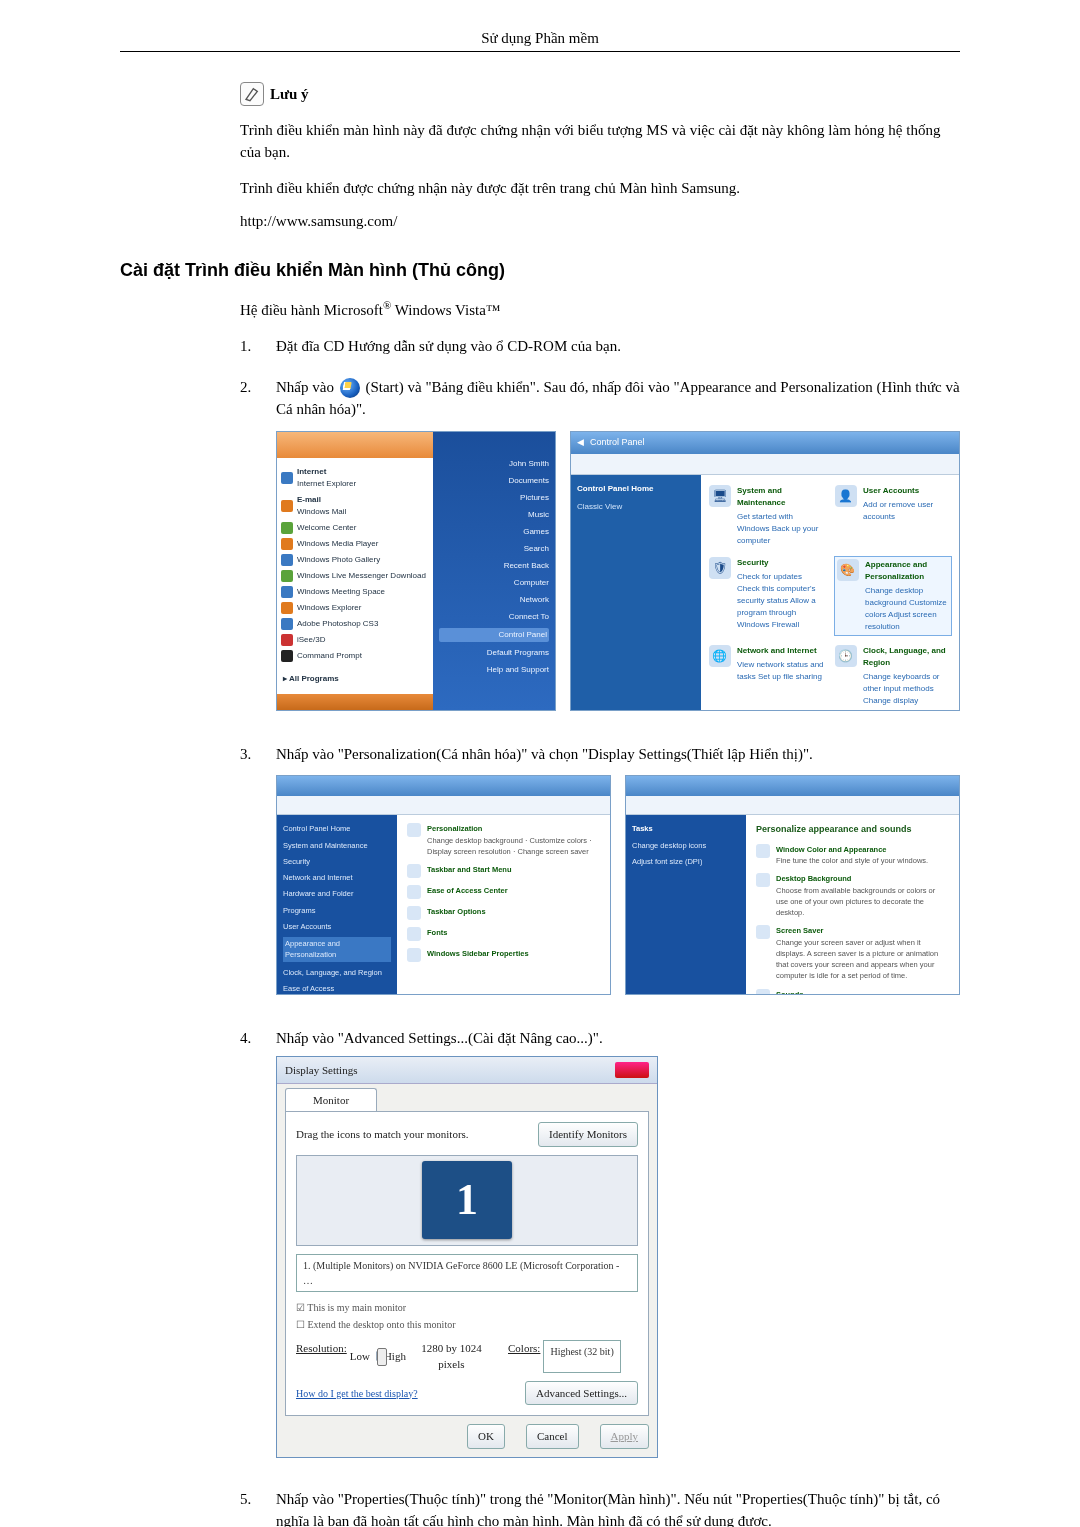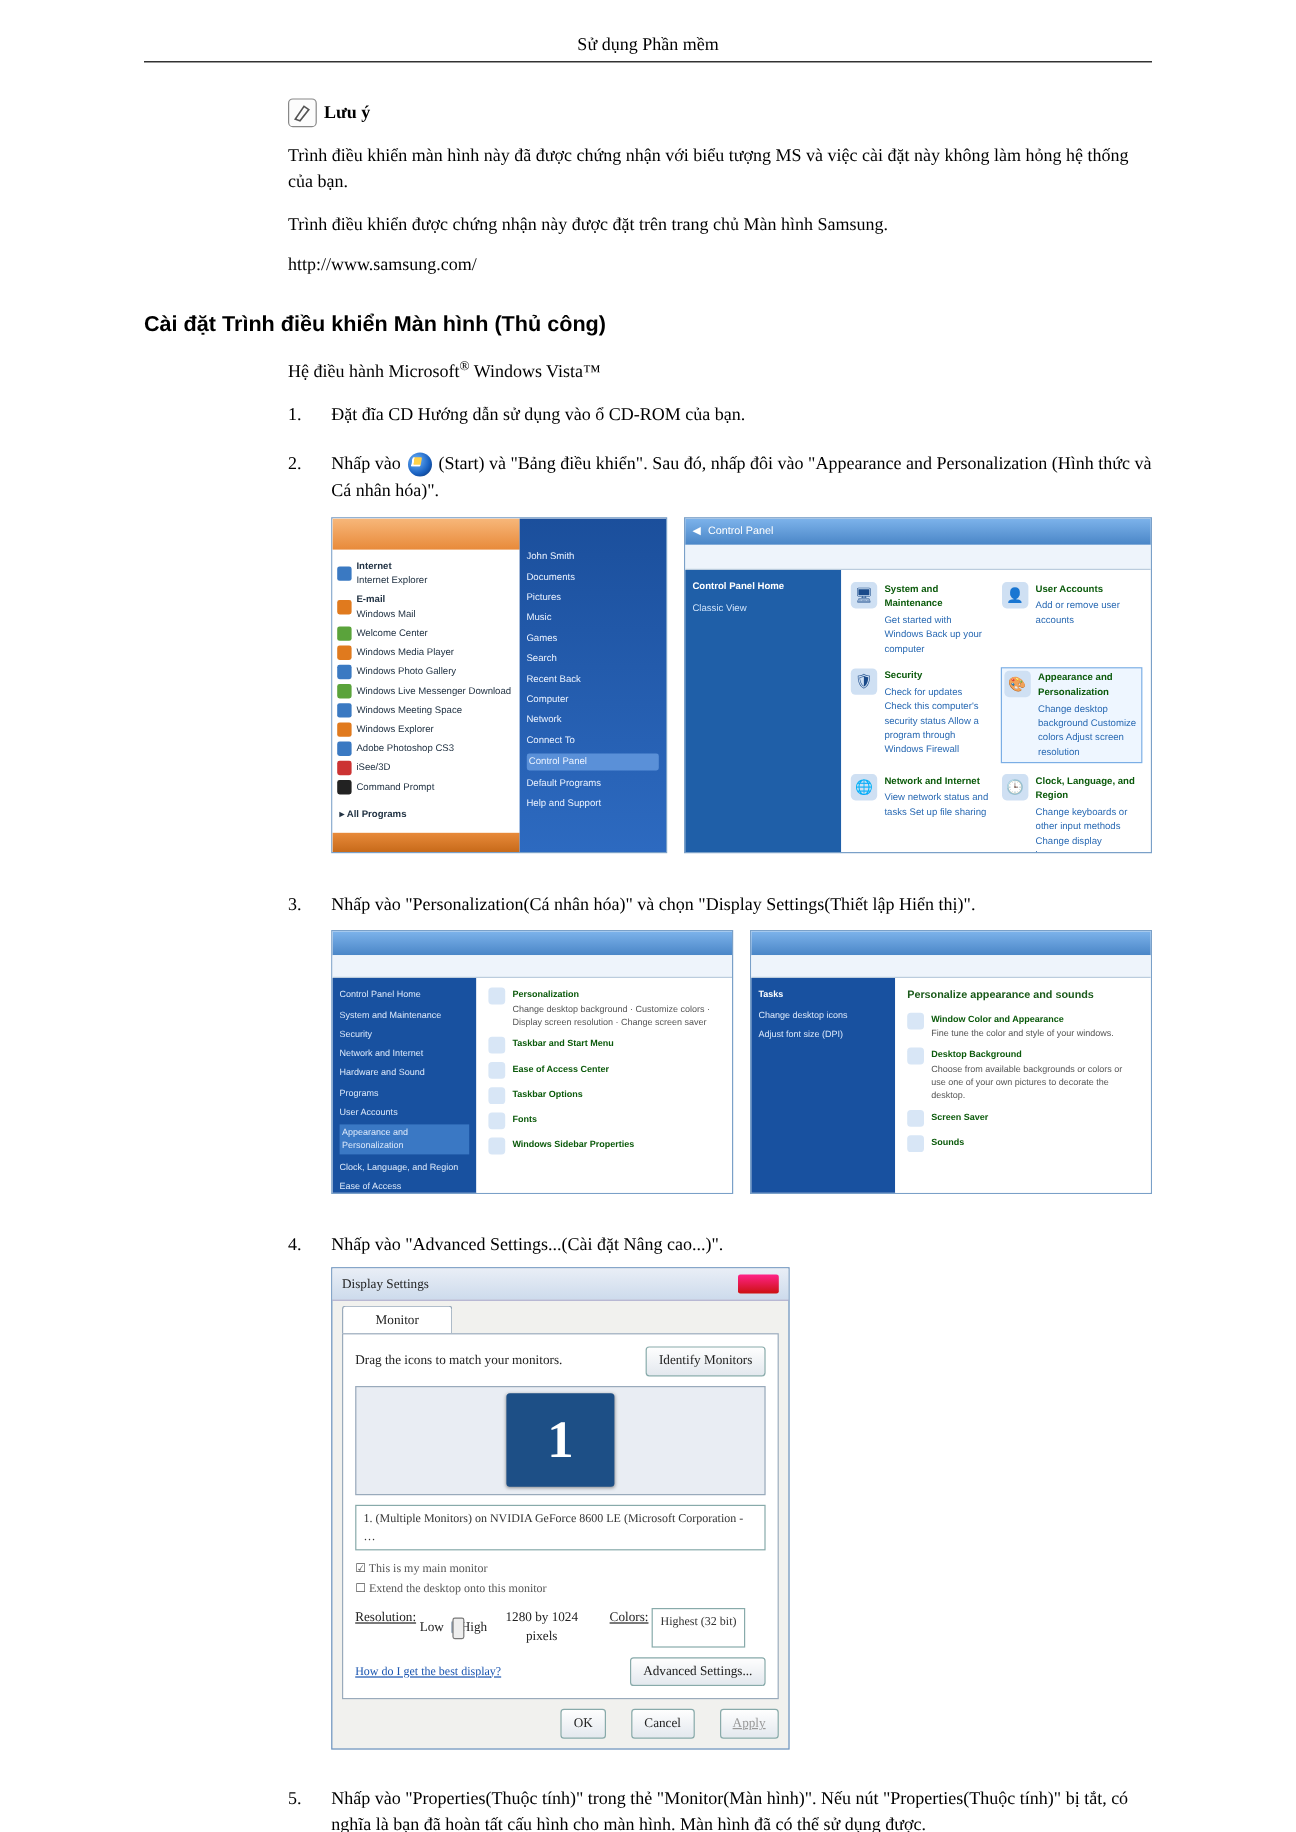--- a/index.html
+++ b/index.html
@@ -141,20 +141,21 @@
   .sm-right{
     width:44%;
     background:linear-gradient(#1b4f9c,#2d6ac0);
     color:#fff;
     font-size:8px;
     padding:26px 6px 6px 6px;
     box-sizing:border-box;
     display:flex;
     flex-direction:column;
     gap:5px;
+    text-align:right;
   }
   .sm-r-item{color:#eaf2ff;}
   .sm-cp{ background:#5a90d8; padding:1px 2px; border-radius:2px; }
   
   .cpanel { flex:1; height:280px; background:#dfe9f4; }
   .cp-title{
     height:22px;
     background:linear-gradient(#7db3eb,#4a86c7);
     display:flex; align-items:center; padding:0 6px;
     color:#fff; font-size:9px; gap:6px;
@@ -429,21 +430,21 @@
 
           <div class="shot perso">
             <div class="pe-title"></div>
             <div class="pe-crumb"></div>
             <div class="pe-body">
               <div class="pe-side">
                 <div>Control Panel Home</div>
                 <div>System and Maintenance</div>
                 <div>Security</div>
                 <div>Network and Internet</div>
-                <div>Hardware and Sound</div>
+                <div>Hardware and Folder</div>
                 <div>Programs</div>
                 <div>User Accounts</div>
                 <div style="background:#3a78c4;padding:1px 2px;">Appearance and Personalization</div>
                 <div>Clock, Language, and Region</div>
                 <div>Ease of Access</div>
 
               </div>
               <div class="pe-main">
                 <div class="pe-row">
                     <div class="pe-ico"></div>
@@ -508,20 +509,21 @@
                     <div class="pe-ico"></div>
                     <div>
                       <div class="tt">Desktop Background</div>
                       <div class="dd">Choose from available backgrounds or colors or use one of your own pictures to decorate the desktop.</div>
                     </div>
                   </div>
                 <div class="pe-row">
                     <div class="pe-ico"></div>
                     <div>
                       <div class="tt">Screen Saver</div>
+                      <div class="dd">Change your screen saver or adjust when it displays. A screen saver is a picture or animation that covers your screen and appears when your computer is idle for a set period of time.</div>
                     </div>
                   </div>
                 <div class="pe-row">
                     <div class="pe-ico"></div>
                     <div>
                       <div class="tt">Sounds</div>
                     </div>
                   </div>
 
               </div>

